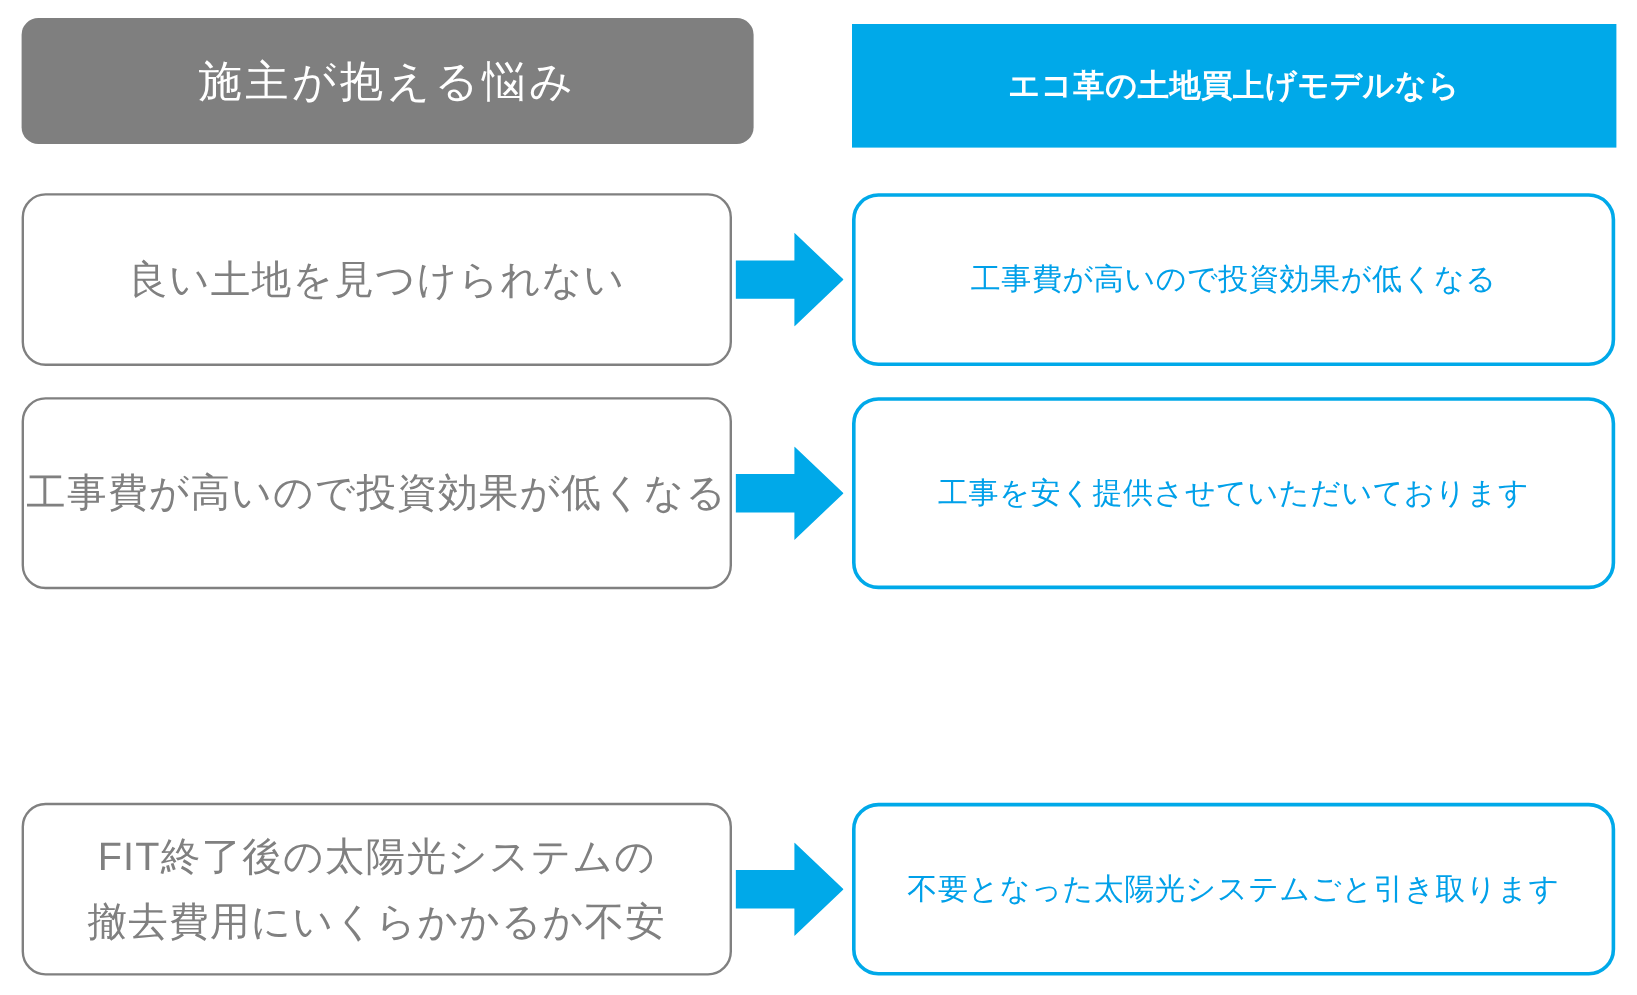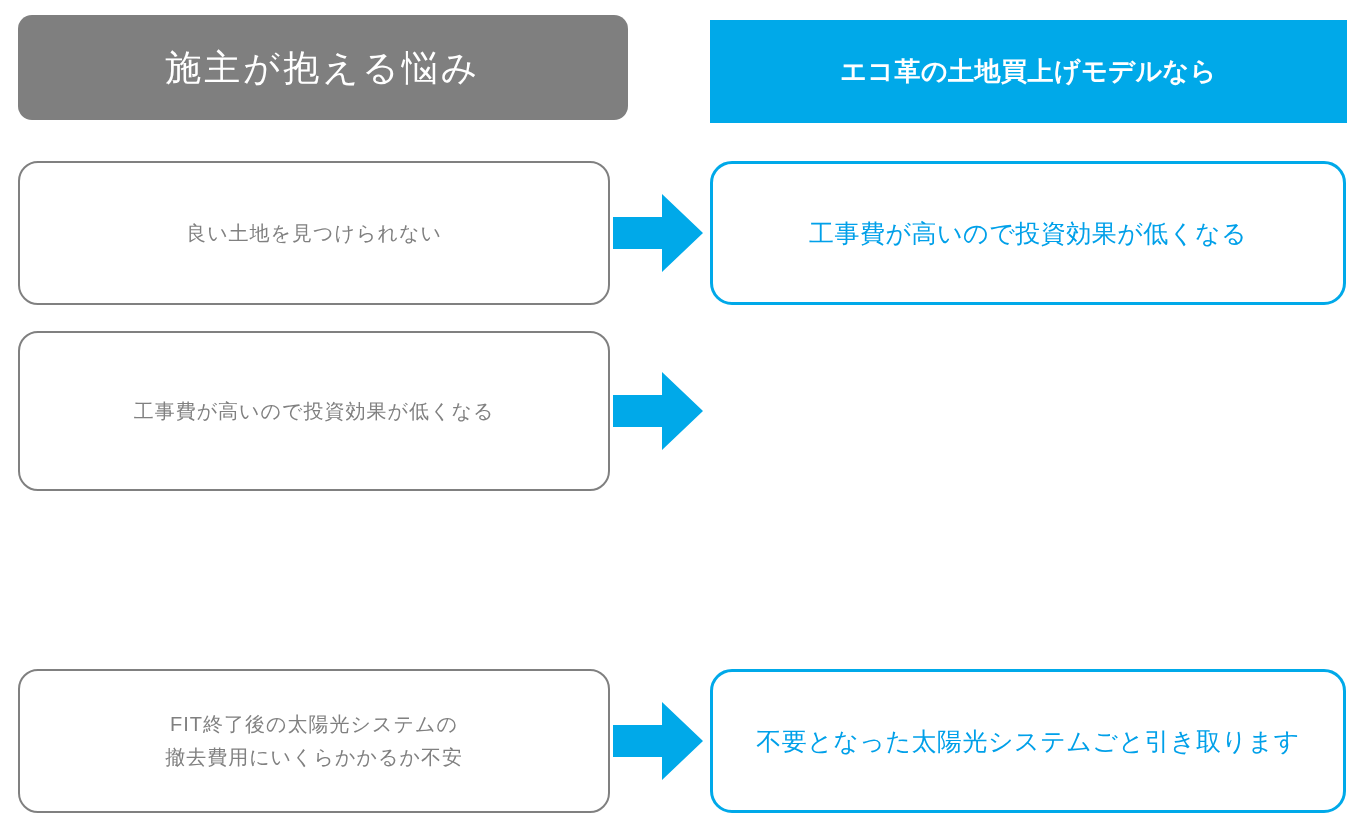--- a/index.html
+++ b/index.html
@@ -86,21 +86,21 @@
     background: #ffffff;
     border: 2px solid #808080;
     border-radius: 20px;
     display: flex;
     flex-direction: column;
     align-items: center;
     justify-content: center;
   }
   .problem-text {
     color: #808080;
-    font-size: 20px;
+    font-size: 33px;
     line-height: 1.65;
     letter-spacing: 1px;
     white-space: nowrap;
     text-align: center;
   }
 
   .solution-box {
     position: absolute;
     left: 710px;
     top: 0;
@@ -165,20 +165,23 @@
 
   <div class="row row-2">
     <div class="problem-box">
       <div class="problem-text">工事費が高いので投資効果が低くなる</div>
     </div>
     <div class="arrow">
       <svg width="90" height="78" viewBox="0 0 90 78" xmlns="http://www.w3.org/2000/svg" aria-hidden="true">
         <polygon points="0,23 49,23 49,0 90,39 49,78 49,55 0,55" fill="#00a9e9"></polygon>
       </svg>
     </div>
+    <div class="solution-box">
+      <div class="solution-text">工事を安く提供させていただいております</div>
+    </div>
   </div>
 
 
   <div class="row row-4">
     <div class="problem-box">
       <div class="problem-text">FIT終了後の太陽光システムの</div>
       <div class="problem-text">撤去費用にいくらかかるか不安</div>
     </div>
     <div class="arrow">
       <svg width="90" height="78" viewBox="0 0 90 78" xmlns="http://www.w3.org/2000/svg" aria-hidden="true">

